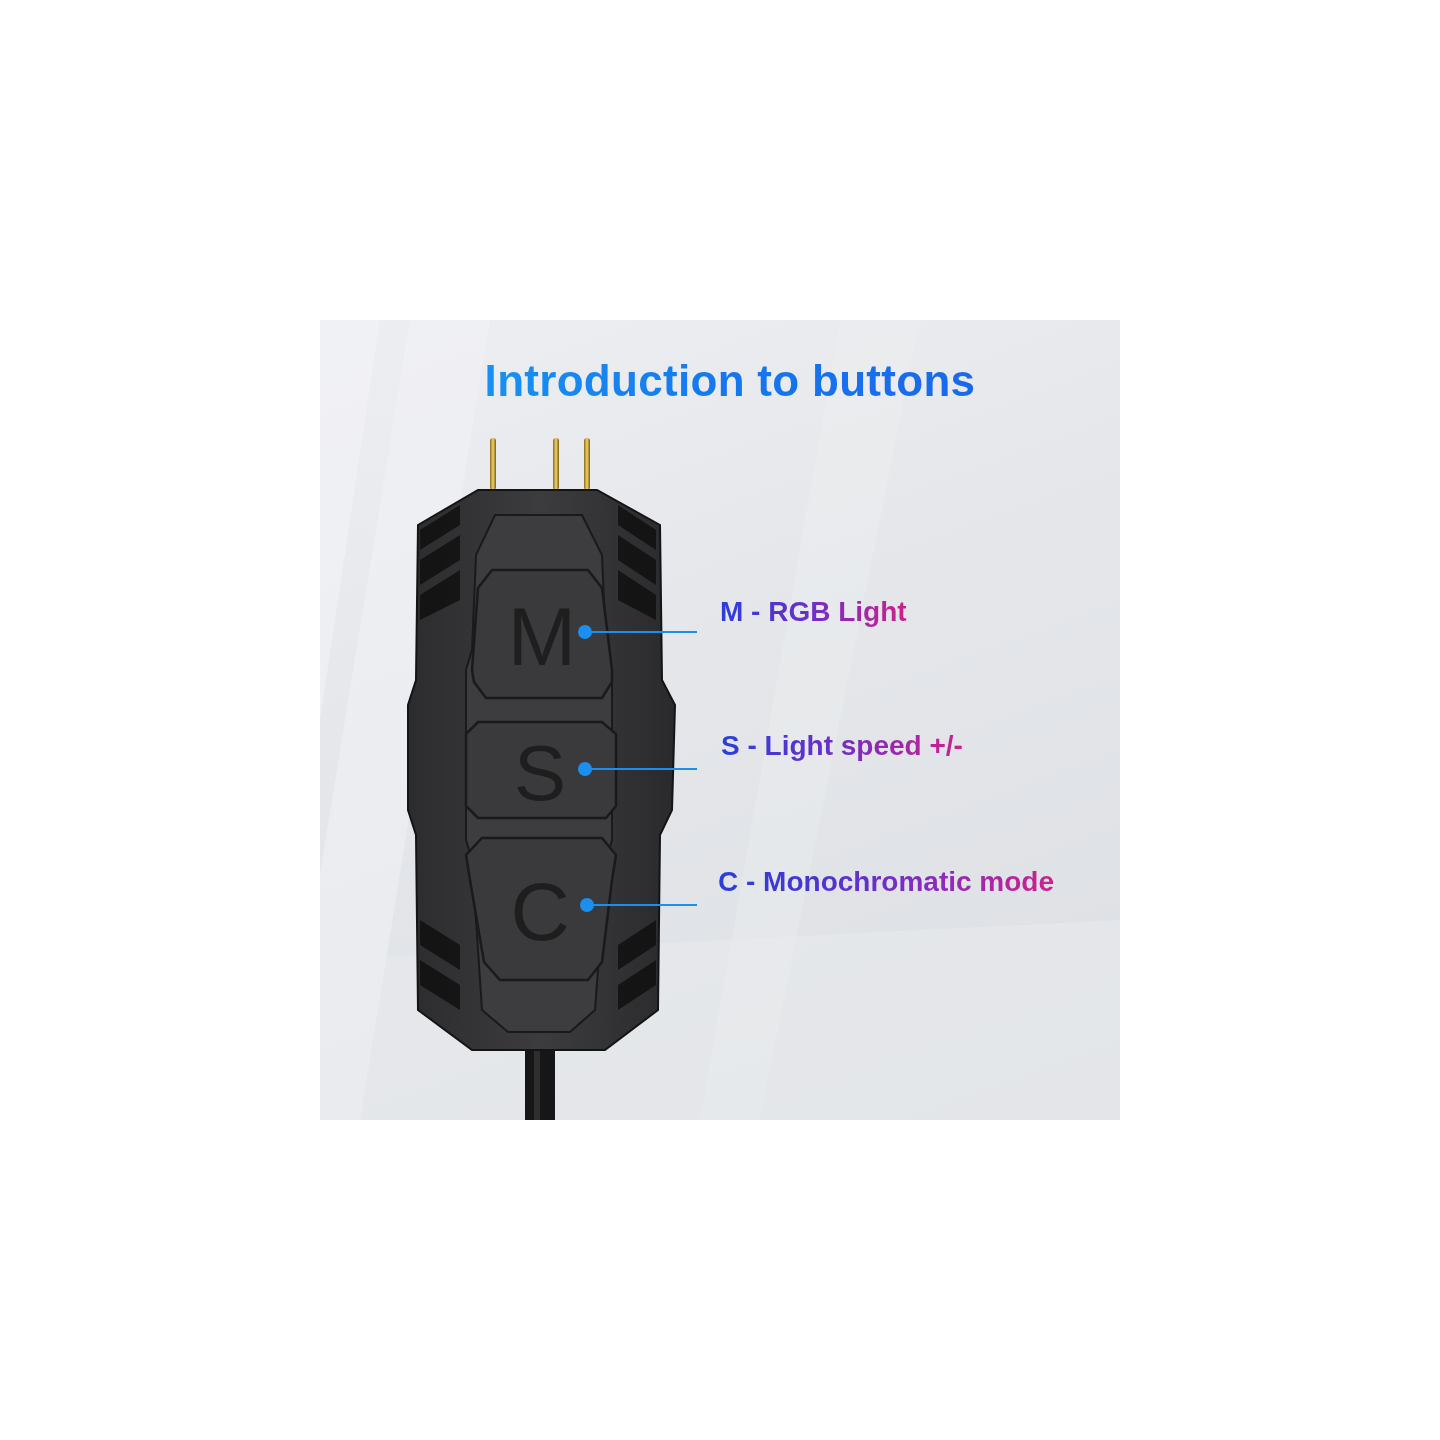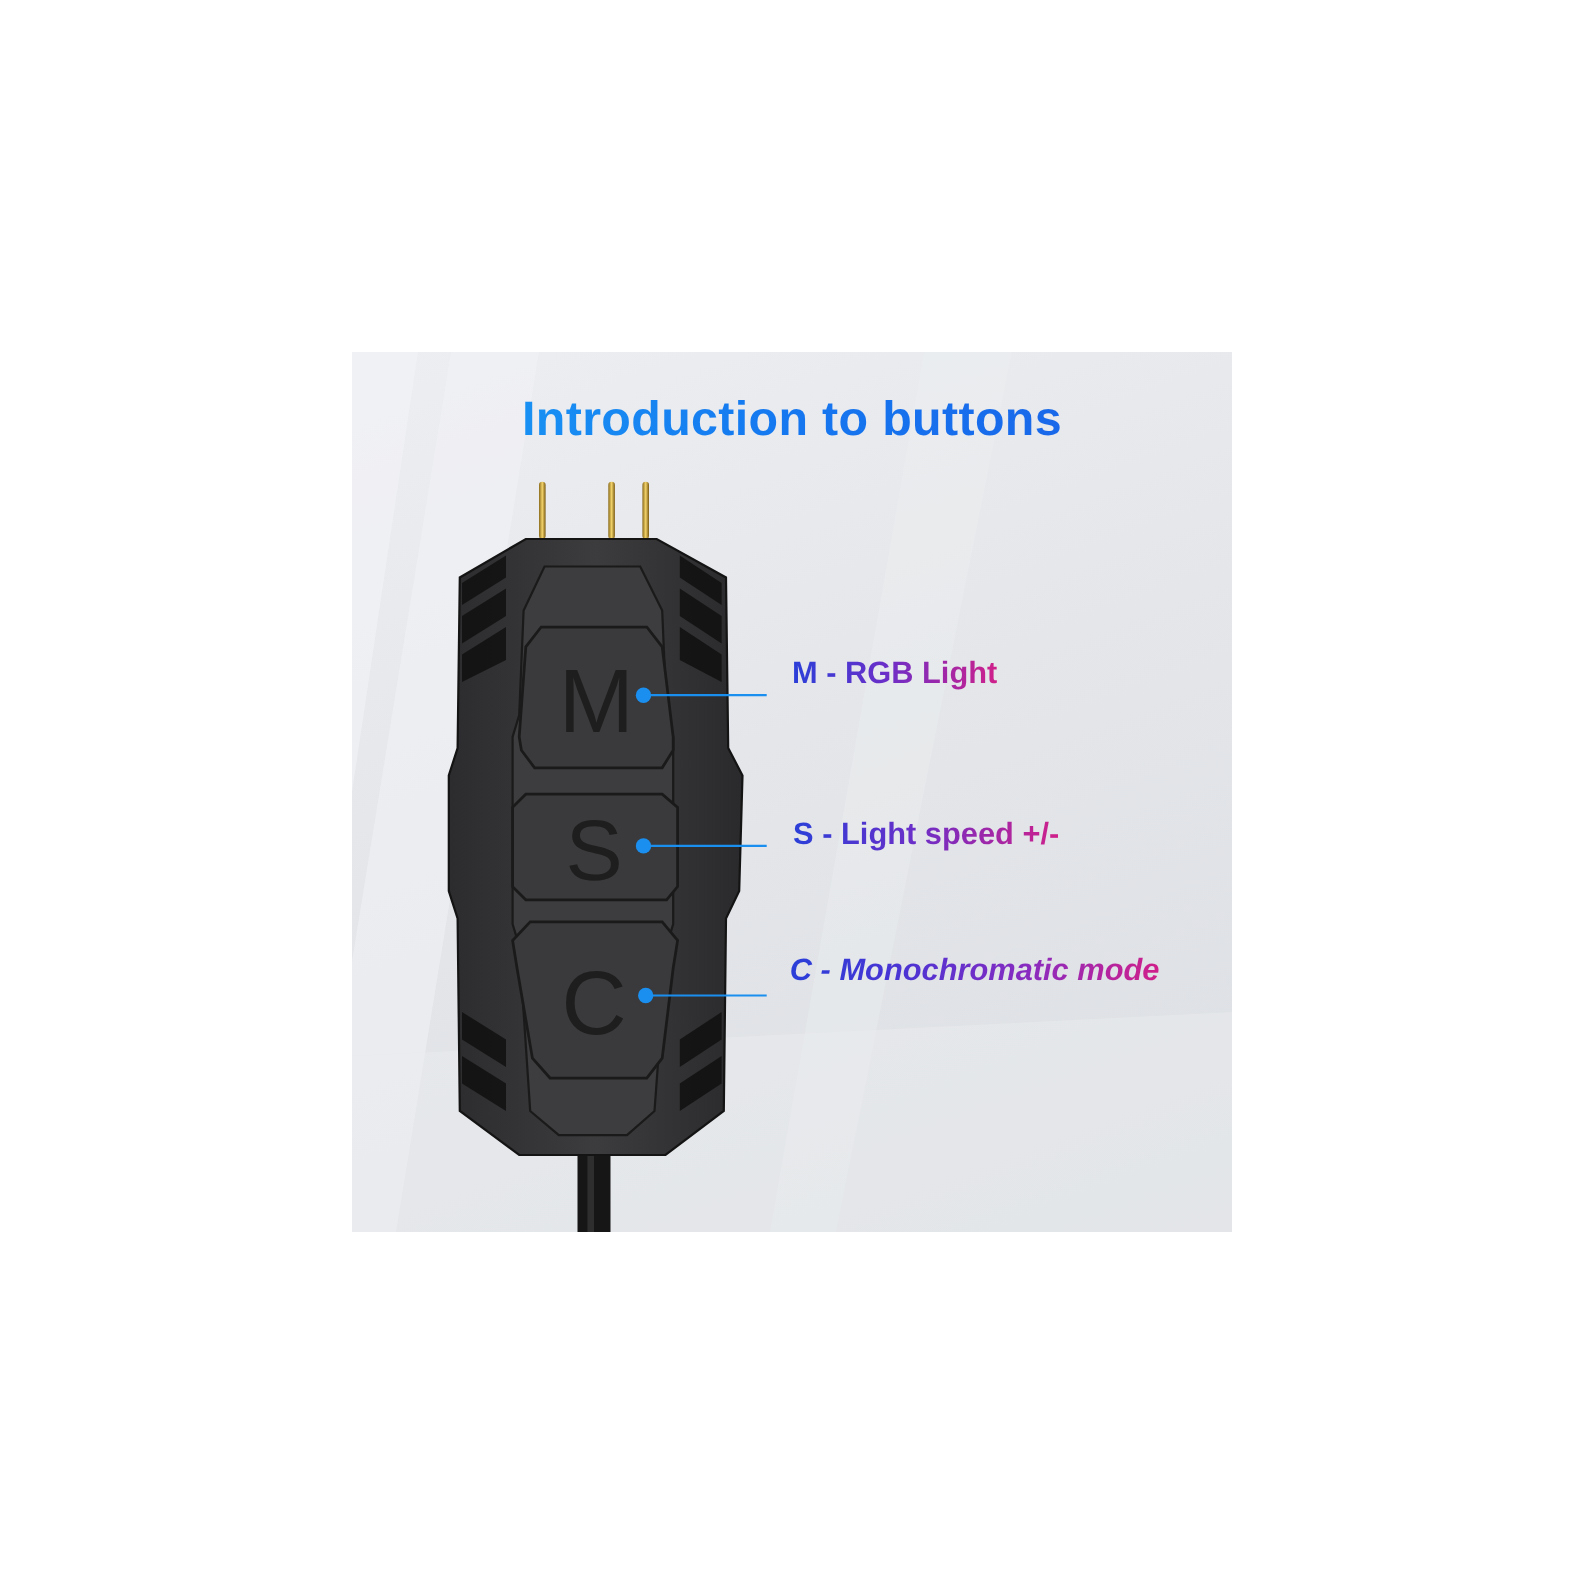--- a/index.html
+++ b/index.html
@@ -3,33 +3,33 @@
 <meta charset="utf-8">
 <style>
   html, body { margin:0; padding:0; background:#ffffff; }
   body { width:1440px; height:1440px; position:relative; overflow:hidden; font-family:"Liberation Sans", sans-serif; }
   .panel {
     position:absolute; left:320px; top:320px; width:800px; height:800px; overflow:hidden;
     background: linear-gradient(160deg, #eceef1 0%, #e4e6ea 45%, #dcdfe3 100%);
   }
   .streak { position:absolute; pointer-events:none; }
   .title {
-    position:absolute; left:0; width:800px; top:36px; text-align:center;
+    position:absolute; left:10px; width:800px; top:36px; text-align:center;
     font-size:44px; font-weight:bold; letter-spacing:0.3px;
     background: linear-gradient(90deg, #1aa0f5 0%, #1577f0 50%, #1c5fe6 100%);
     -webkit-background-clip:text; background-clip:text; color:transparent;
   }
   .device { position:absolute; left:0; top:0; }
   .label {
     position:absolute; font-size:28px; font-weight:bold; white-space:nowrap;
     -webkit-background-clip:text; background-clip:text; color:transparent;
   }
   .lbl-m { left:400px; top:276px; background-image:linear-gradient(90deg,#2a3fd8 0%,#6a2fc9 45%,#d0208a 100%); }
-  .lbl-s { left:401px; top:422px; background-image:linear-gradient(90deg,#2a3fd8 0%,#6a2fc9 45%,#d0208a 100%);text-align:right; }
-  .lbl-c { left:398px; top:546px; background-image:linear-gradient(90deg,#2a3fd8 0%,#4a34d4 30%,#8a2bbf 65%,#d0208a 100%);font-style:italic; }
+  .lbl-s { left:401px; top:410px; background-image:linear-gradient(90deg,#2a3fd8 0%,#6a2fc9 45%,#d0208a 100%);text-align:right; }
+  .lbl-c { left:398px; top:546px; background-image:linear-gradient(90deg,#2a3fd8 0%,#4a34d4 30%,#8a2bbf 65%,#d0208a 100%); }
 </style>
 </head>
 <body>
 
 <div class="panel">
   <svg class="streak" width="800" height="800">
     <polygon points="0,0 60,0 -60,800 -120,800" fill="#f3f4f6" opacity="0.6"></polygon>
     <polygon points="90,0 170,0 40,800 -40,800" fill="#f2f3f5" opacity="0.55"></polygon>
     <polygon points="520,0 600,0 440,800 380,800" fill="#eef0f2" opacity="0.35"></polygon>
     <polygon points="0,640 800,600 800,800 0,800" fill="#e9ebee" opacity="0.5"></polygon>

